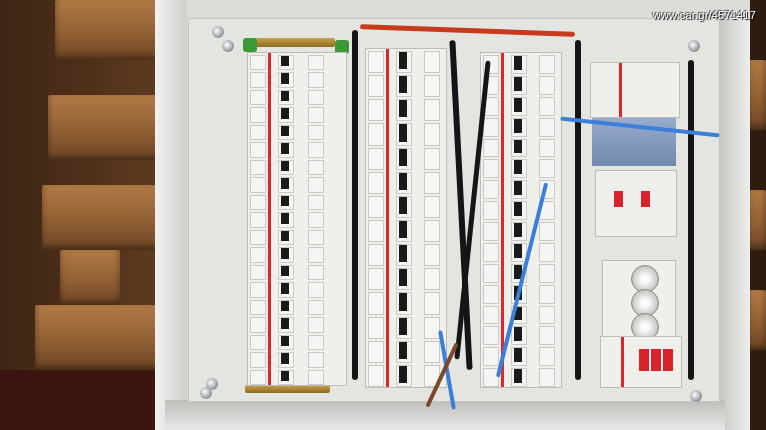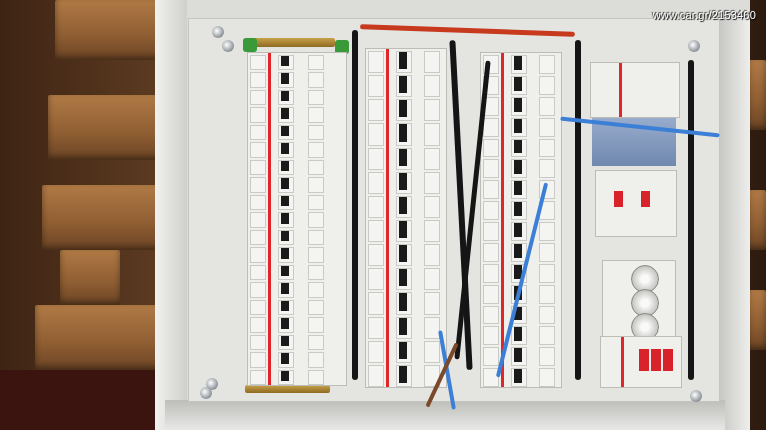--- a/index.html
+++ b/index.html
@@ -295,13 +295,13 @@
 <div class="wire" style="left:360px;top:28px;width:215px;height:5px;background:#c73a1d;transform:rotate(2deg);"></div>
 <div class="wire" style="left:458px;top:40px;width:6px;height:330px;background:#151515;transform:rotate(-3deg);"></div>
 <div class="wire" style="left:470px;top:60px;width:5px;height:300px;background:#151515;transform:rotate(6deg);"></div>
 <div class="wire" style="left:520px;top:180px;width:4px;height:200px;background:#3b7fd6;transform:rotate(14deg);"></div>
 <div class="wire" style="left:575px;top:40px;width:6px;height:340px;background:#151515;"></div>
 <div class="wire" style="left:688px;top:60px;width:6px;height:320px;background:#151515;"></div>
 <div class="wire" style="left:560px;top:125px;width:160px;height:4px;background:#3b7fd6;transform:rotate(6deg);"></div>
 <div class="wire" style="left:445px;top:330px;width:4px;height:80px;background:#3b7fd6;transform:rotate(-10deg);"></div>
 <div class="wire" style="left:440px;top:340px;width:4px;height:70px;background:#7a4a2a;transform:rotate(25deg);"></div>
 
-<div class="abs watermark">www.car.gr/2153460</div>
+<div class="abs watermark">www.car.gr/4571417</div>
 
 </body></html>

